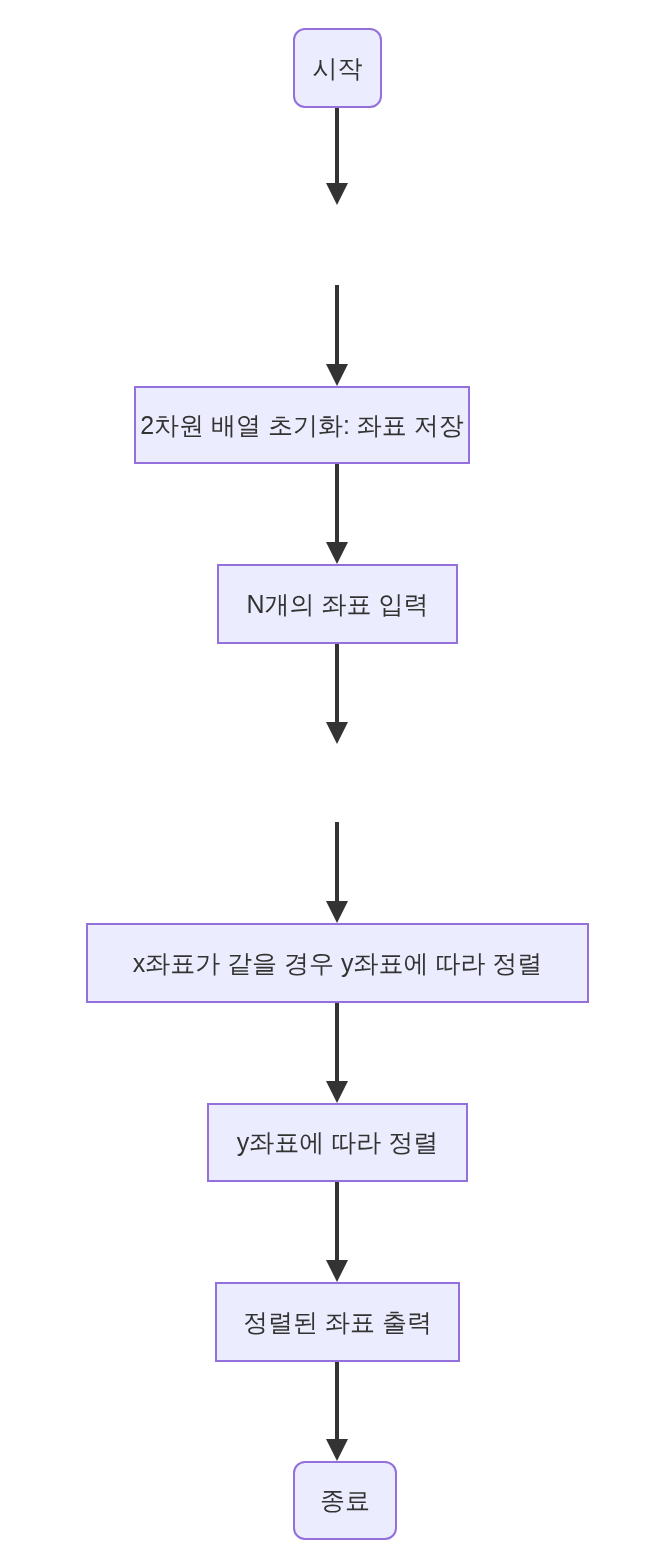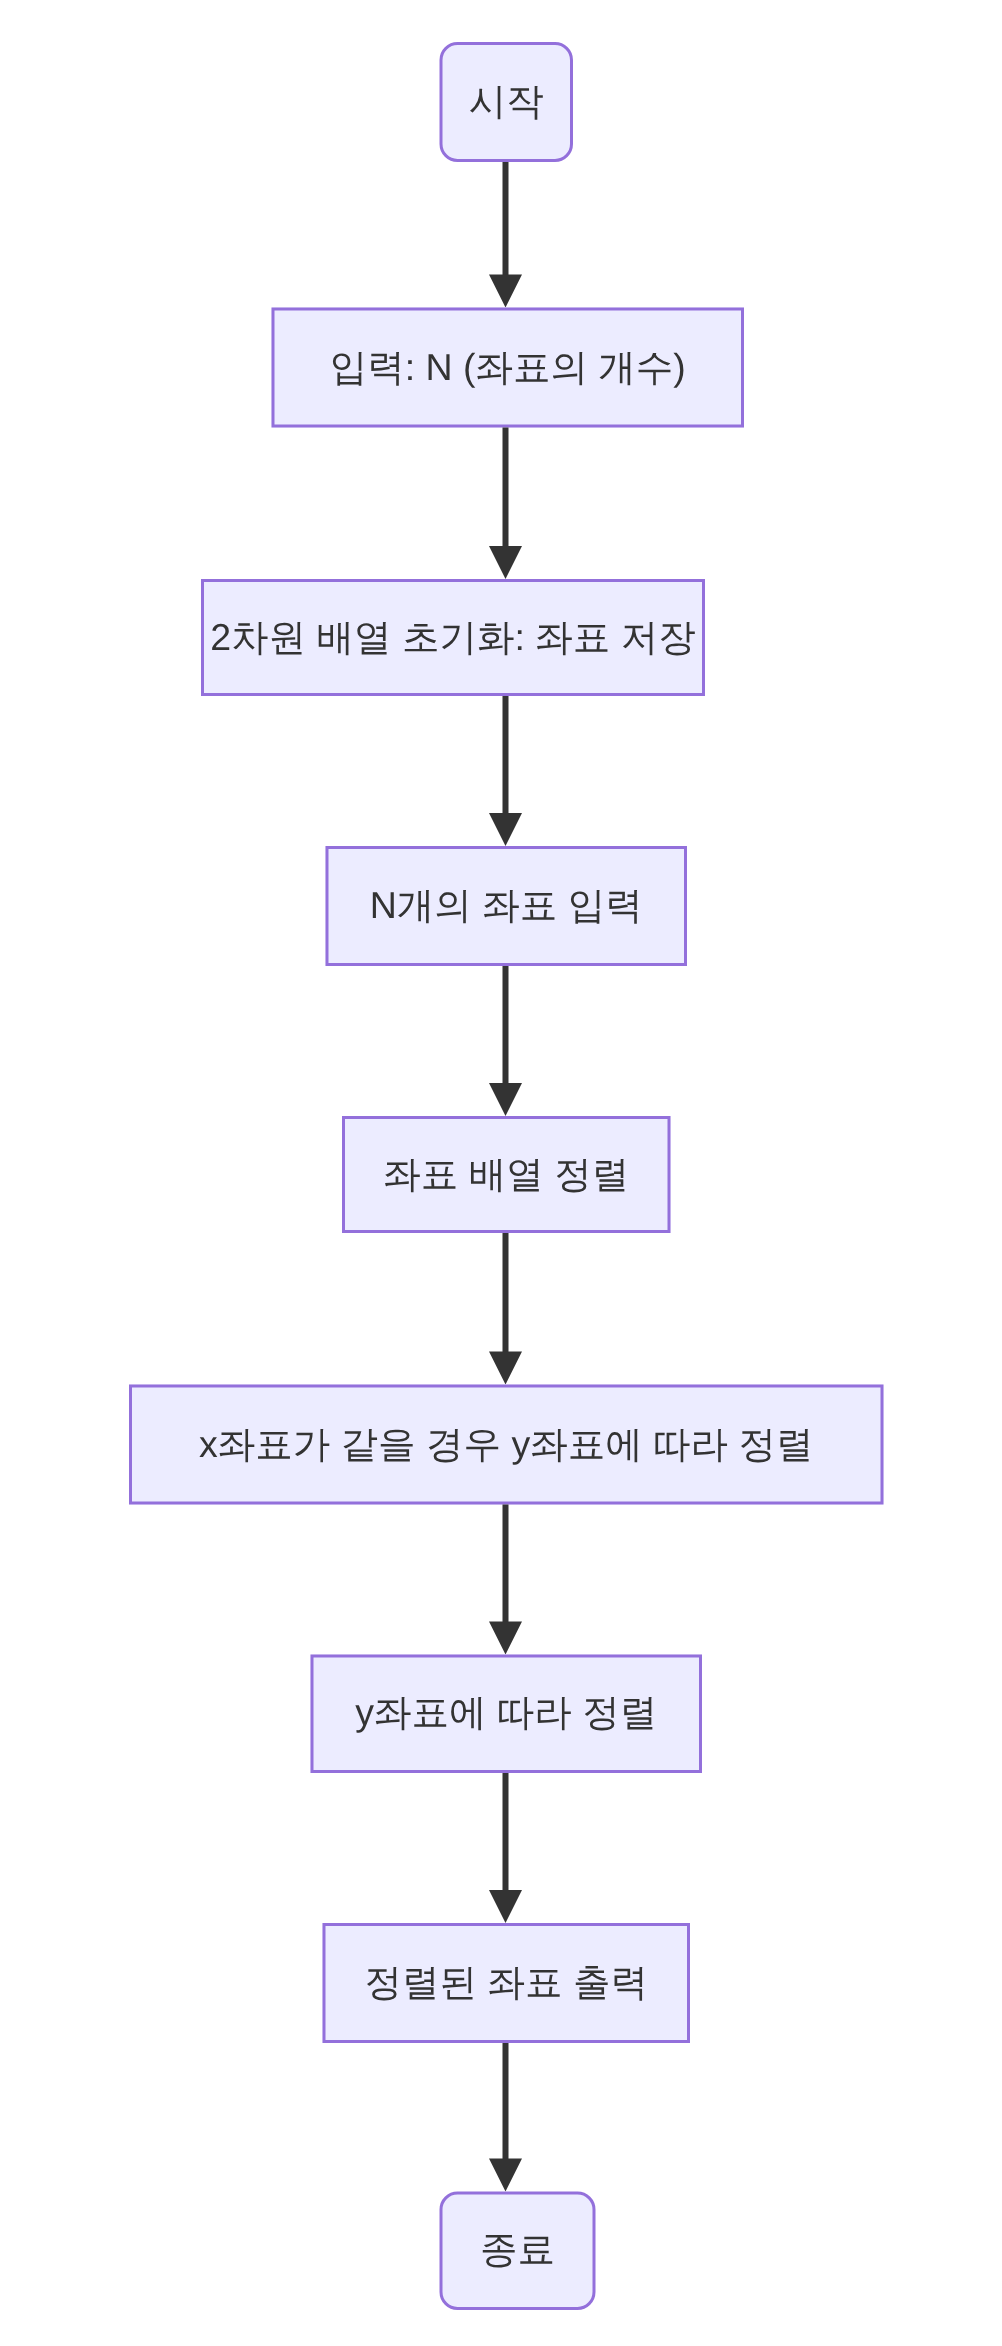--- a/index.html
+++ b/index.html
@@ -80,23 +80,20 @@
 
   <div class="node terminal n0">
     <span>시작</span>
   </div>
 
   <div class="arrow a0">
     <div class="line"></div>
     <div class="head"></div>
   </div>
 
-  <div class="node n1">
-    <span>입력: N (좌표의 개수)</span>
-  </div>
 
   <div class="arrow a1">
     <div class="line"></div>
     <div class="head"></div>
   </div>
 
   <div class="node n2">
     <span>2차원 배열 초기화: 좌표 저장</span>
   </div>
 
@@ -107,23 +104,20 @@
 
   <div class="node n3">
     <span>N개의 좌표 입력</span>
   </div>
 
   <div class="arrow a3">
     <div class="line"></div>
     <div class="head"></div>
   </div>
 
-  <div class="node n4">
-    <span>좌표 배열 정렬</span>
-  </div>
 
   <div class="arrow a4">
     <div class="line"></div>
     <div class="head"></div>
   </div>
 
   <div class="node n5">
     <span>x좌표가 같을 경우 y좌표에 따라 정렬</span>
   </div>
 

